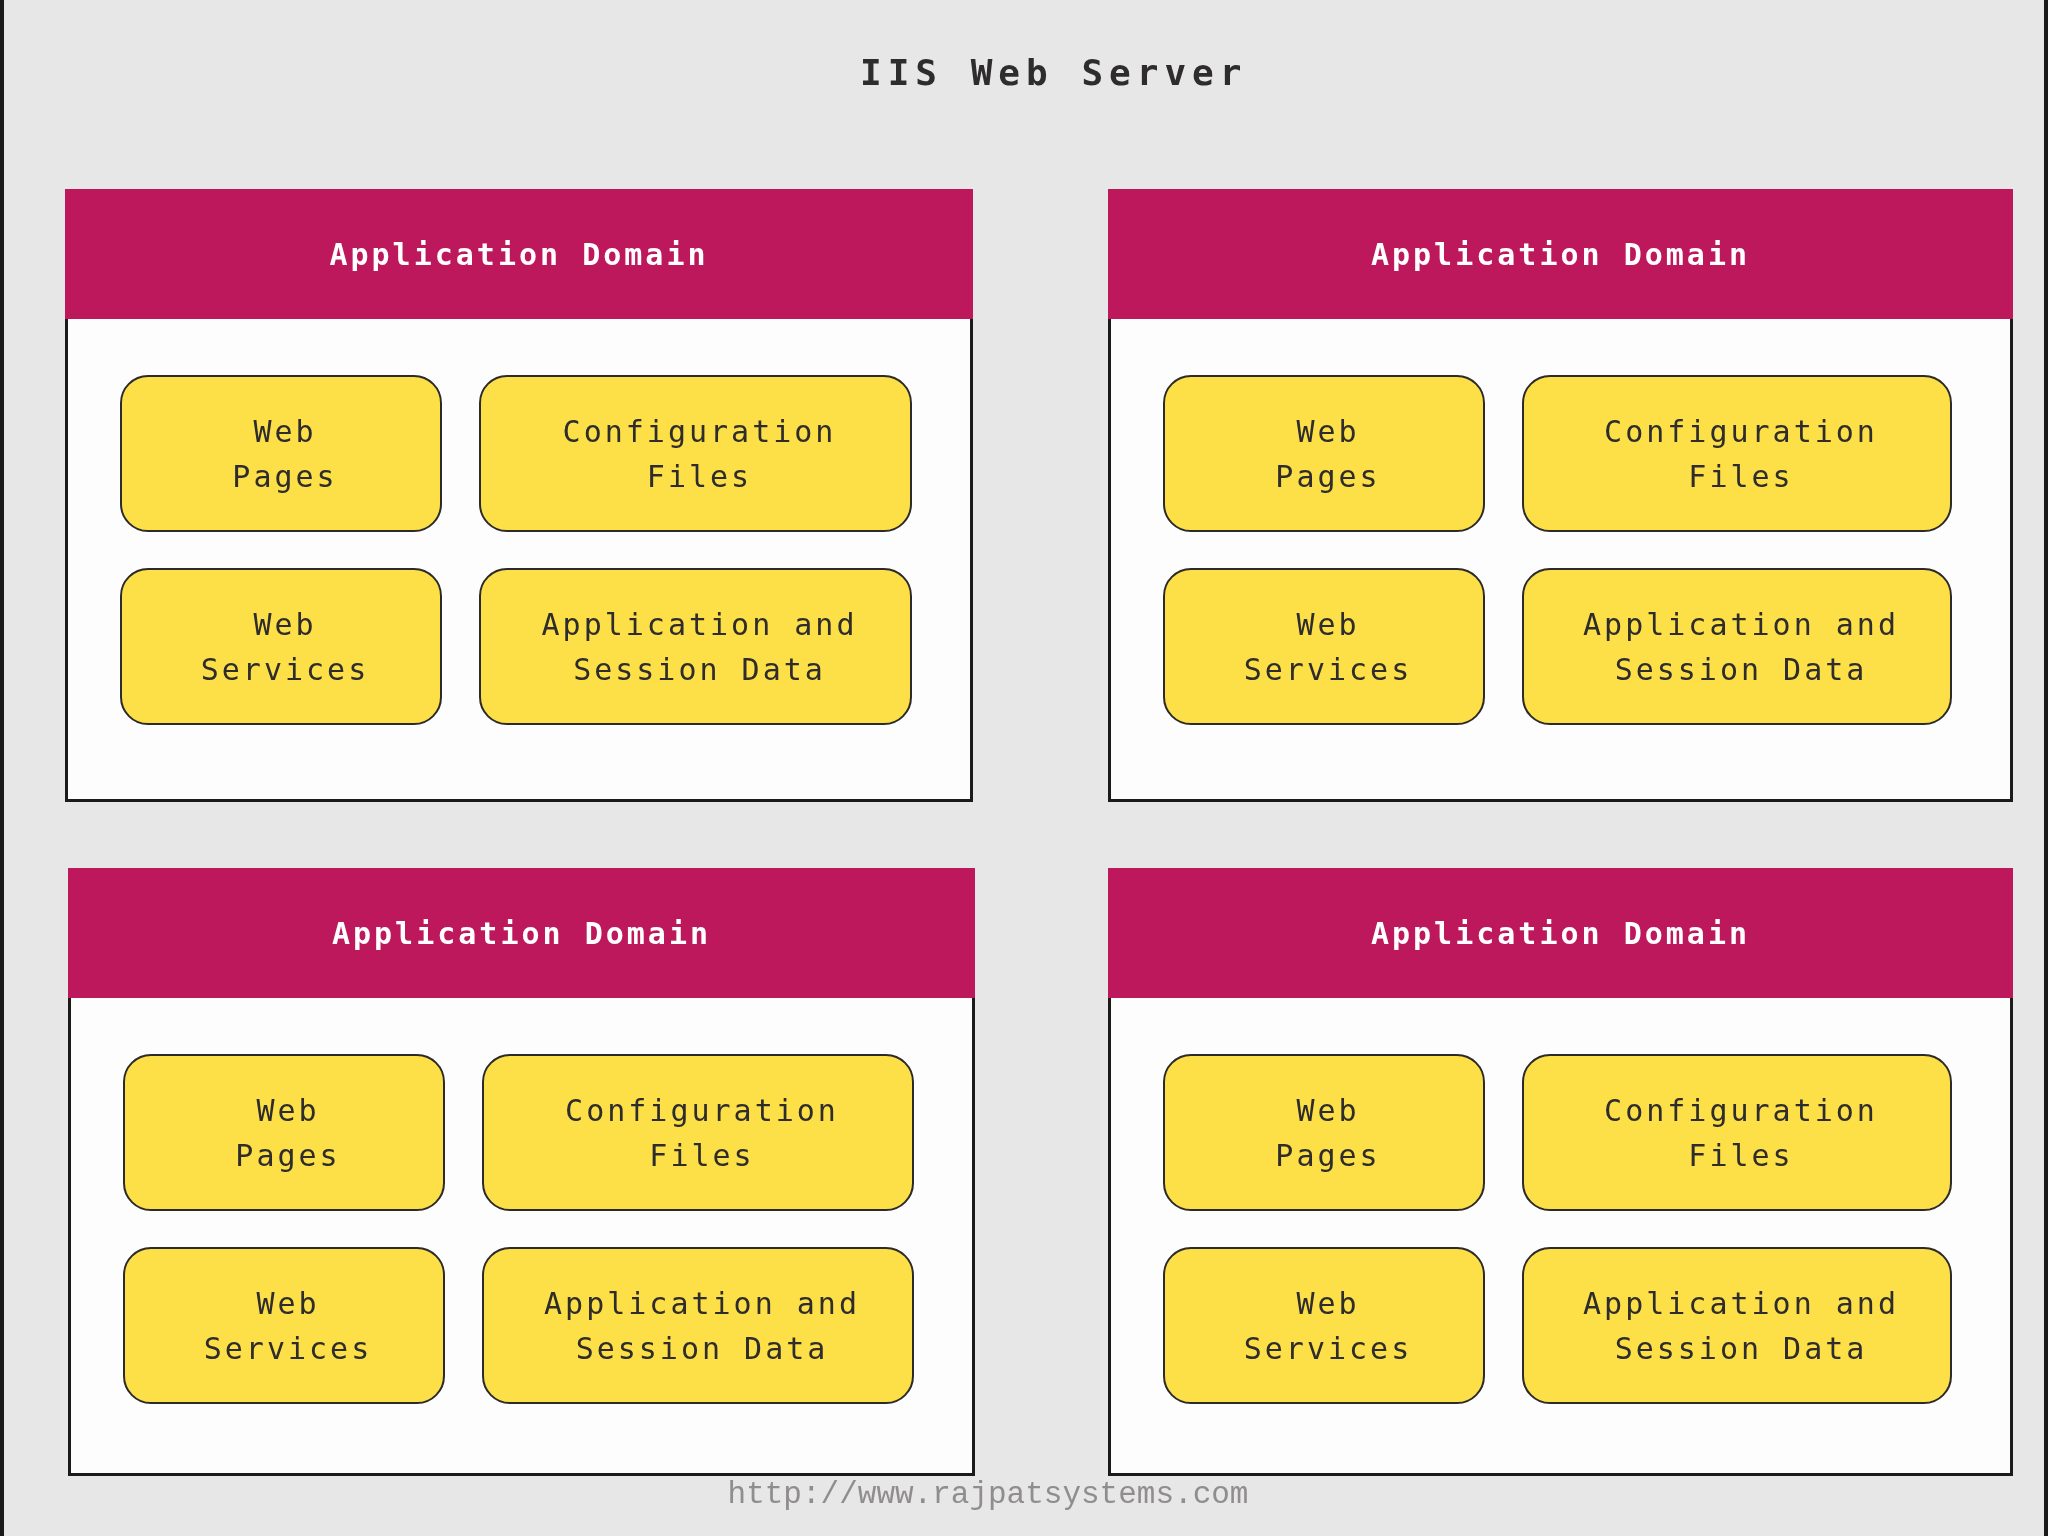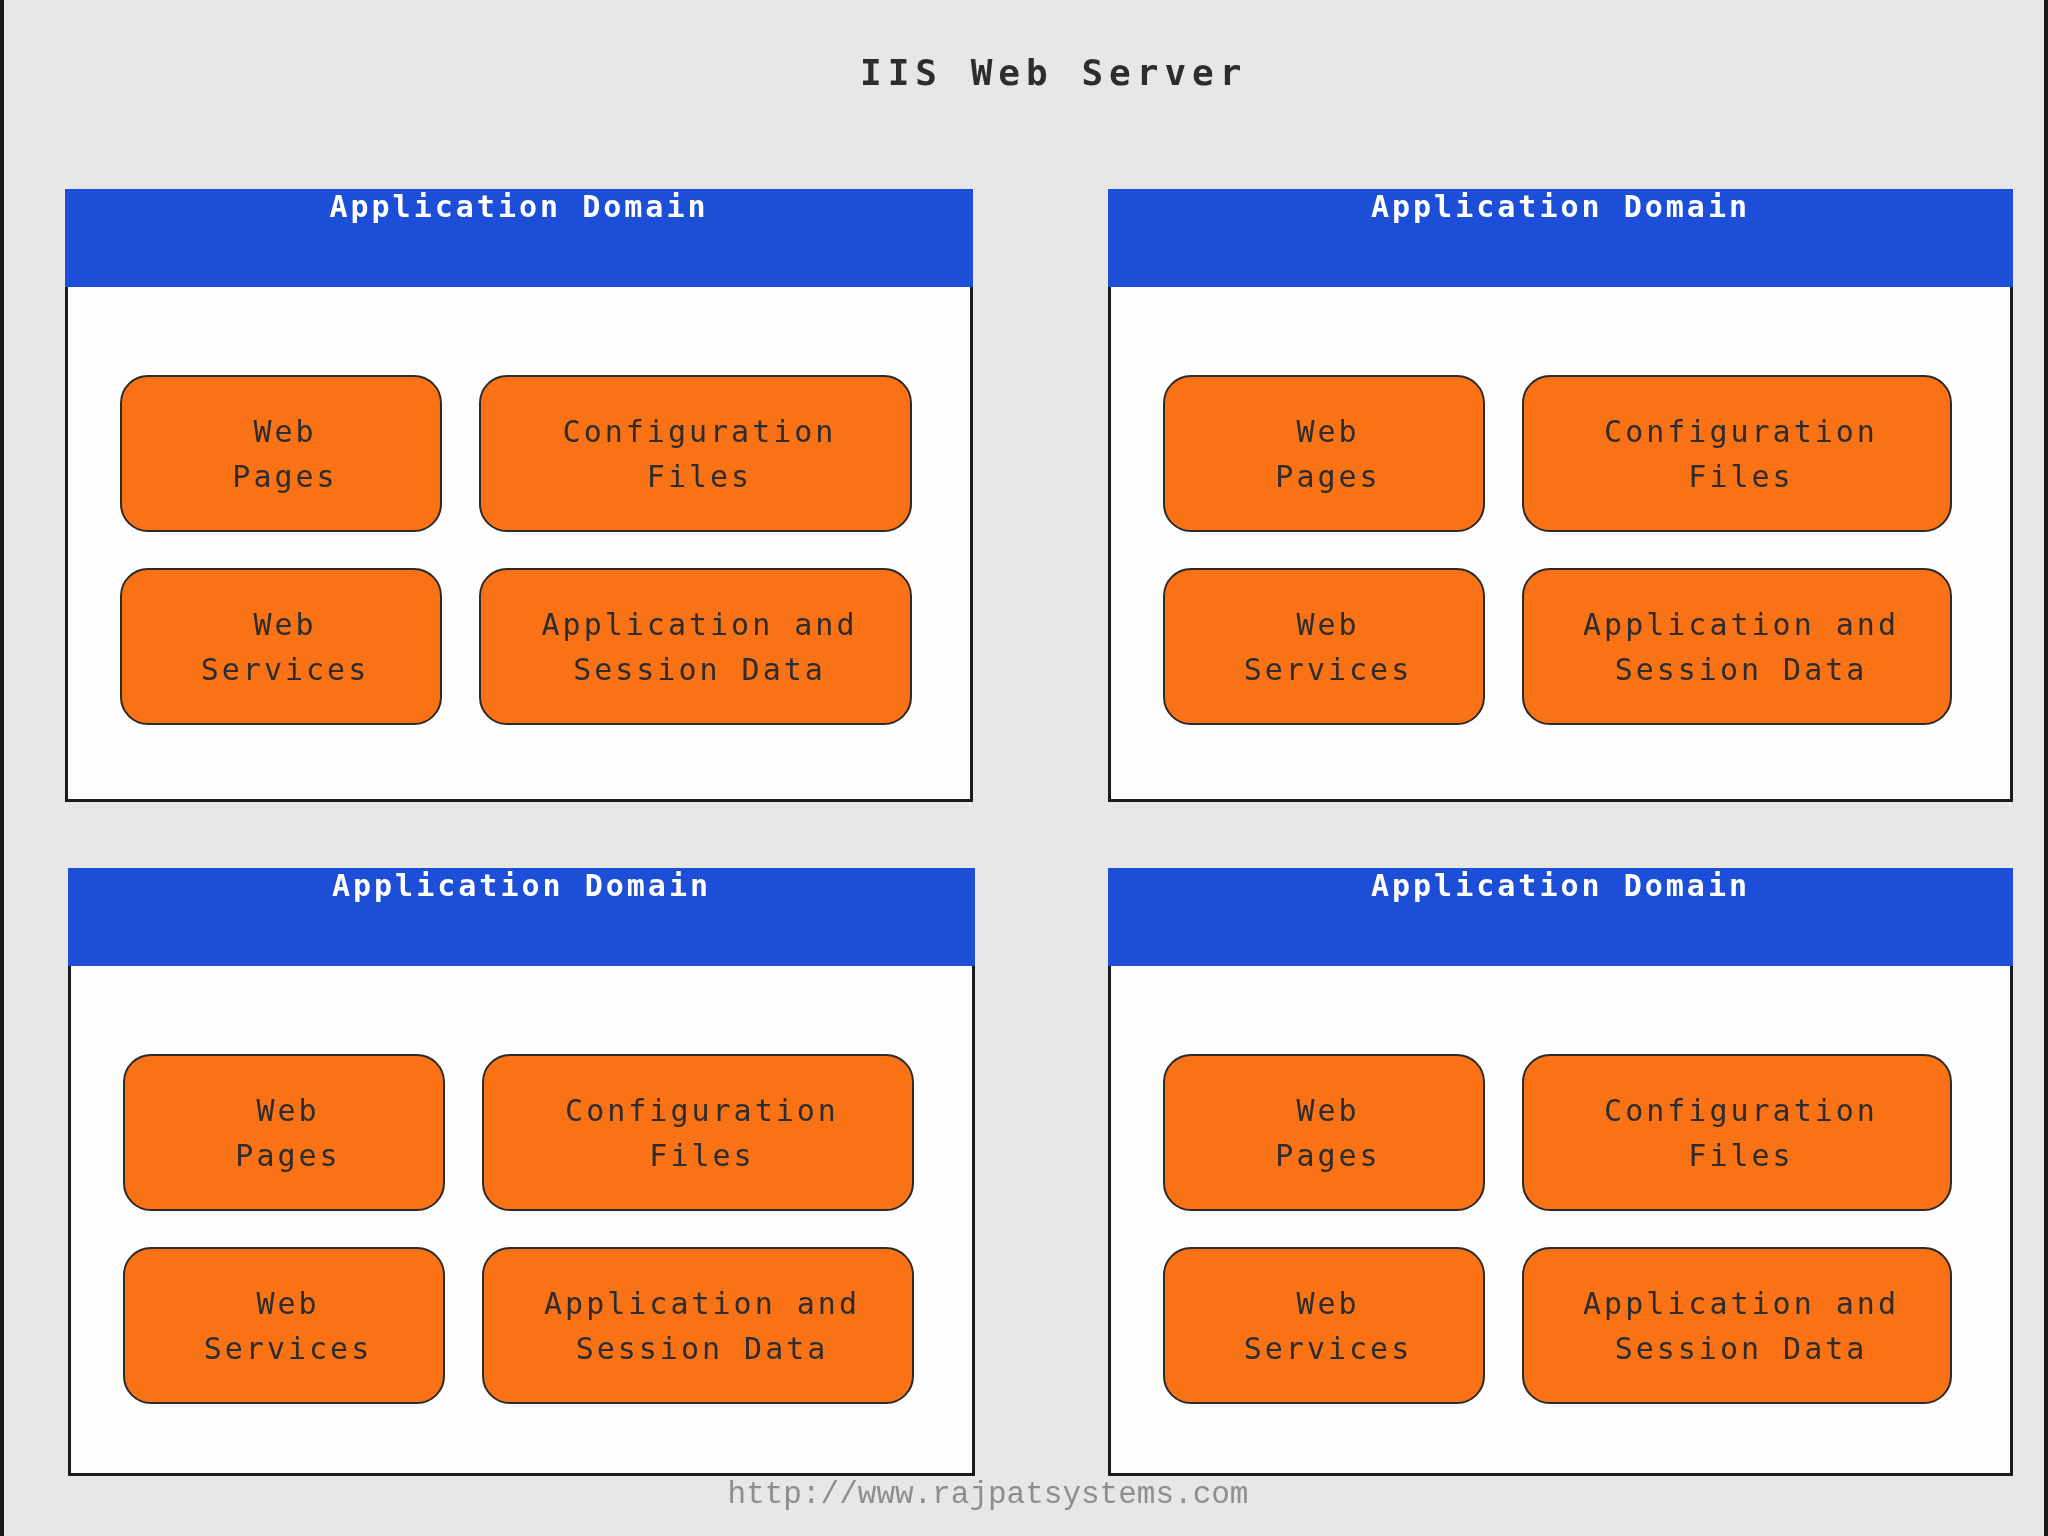--- a/index.html
+++ b/index.html
@@ -33,44 +33,44 @@
     border-top: none;
   }
   .domain.d1 { left: 65px;   top: 189px; width: 908px; height: 613px; }
   .domain.d2 { left: 1108px; top: 189px; width: 905px; height: 613px; }
   .domain.d3 { left: 68px;   top: 868px; width: 907px; height: 608px; }
   .domain.d4 { left: 1108px; top: 868px; width: 905px; height: 608px; }
 
   .domain-header {
     position: absolute;
     left: -3px; top: 0; right: -3px;
-    height: 98px;
-    background: #1d4ed8;
-    display: flex; align-items: flex-start; justify-content: center;
+    height: 130px;
+    background: #be185d;
+    display: flex; align-items: center; justify-content: center;
   }
   .domain-header .label {
     color: #ffffff;
     font-size: 30px; font-weight: bold;
     letter-spacing: 3px;
     white-space: nowrap;
   }
 
   .domain-body {
     position: absolute;
     left: 0; right: 0; top: 130px; bottom: 0;
     display: grid;
     grid-template-columns: 322px 1fr;
     grid-auto-rows: 157px;
     column-gap: 37px;
     row-gap: 36px;
     padding: 56px 58px 0 52px;
   }
 
   .inner-box {
-    background: #f97316;
+    background: #fde047;
     border: 2.5px solid #2c2a2a;
     border-radius: 28px;
     display: flex; align-items: center; justify-content: center;
     text-align: center;
     padding-left: 8px;
   }
   .inner-box .box-label {
     font-size: 30px;
     line-height: 45px;
     letter-spacing: 3px;

